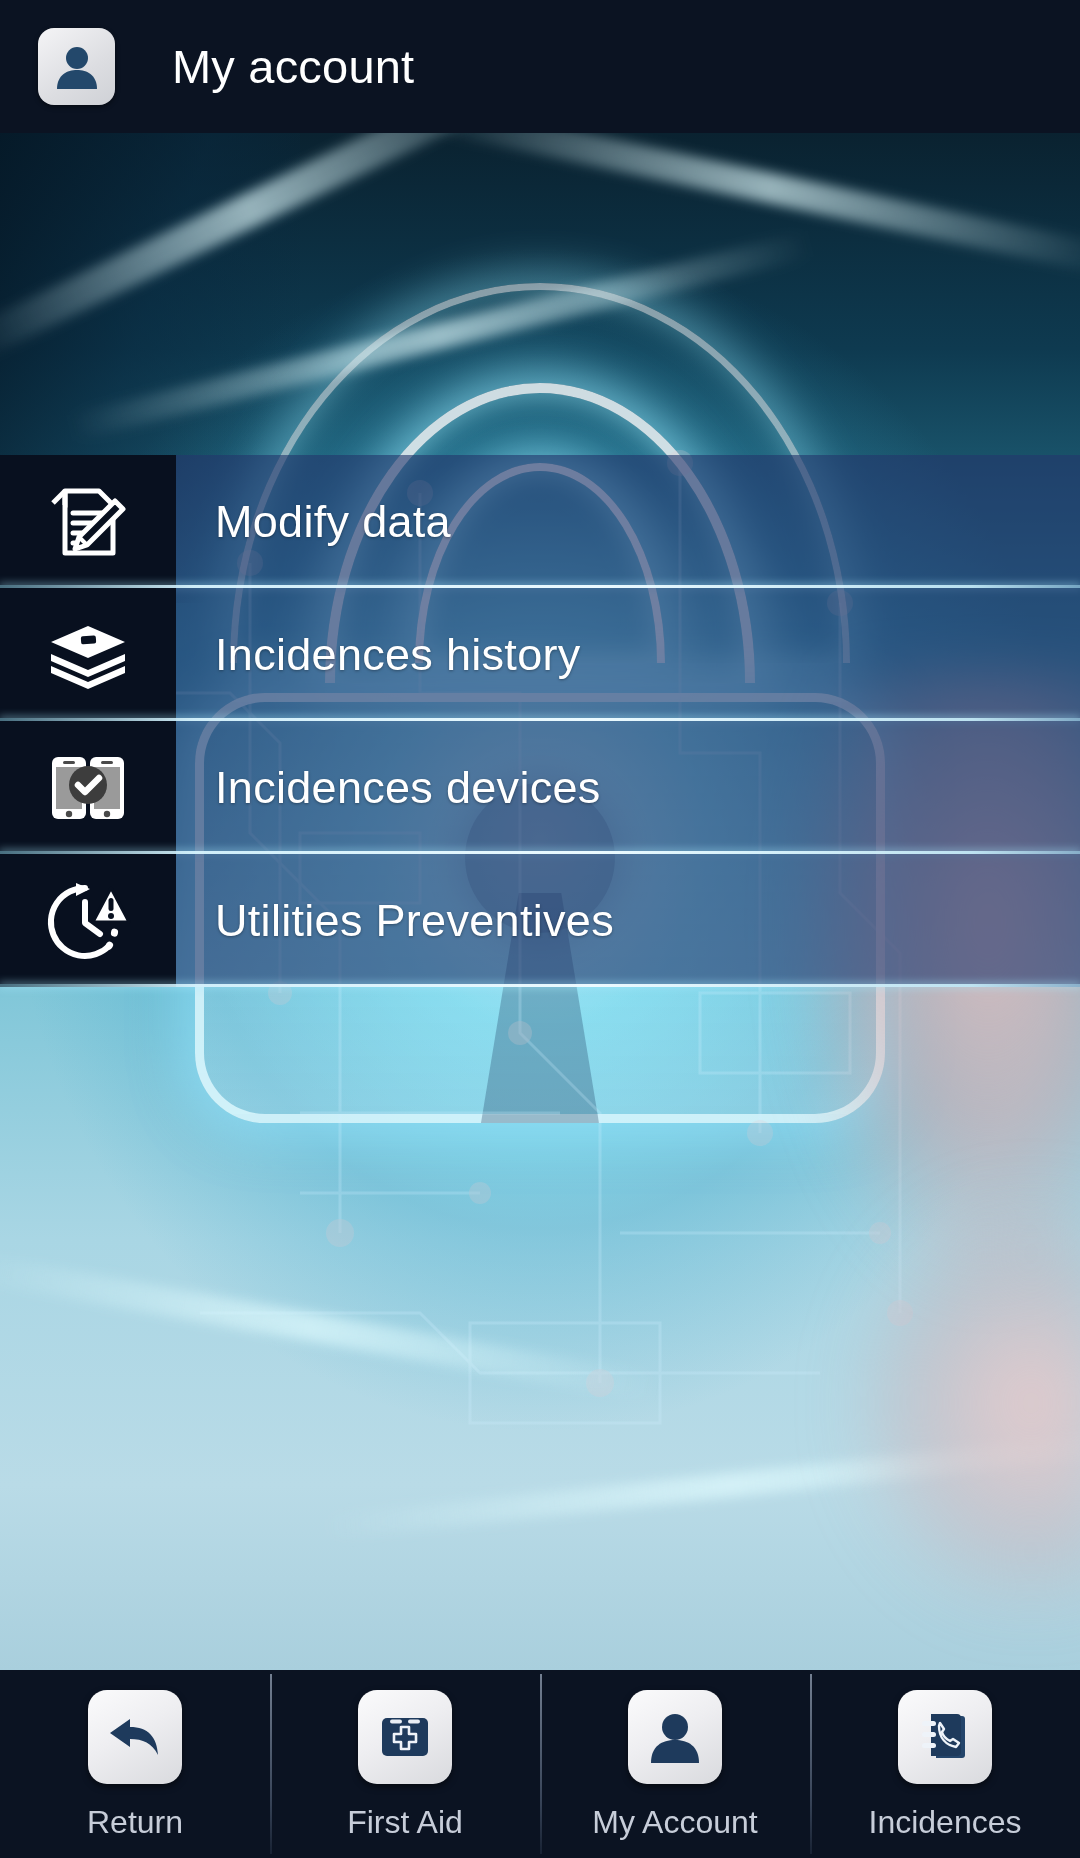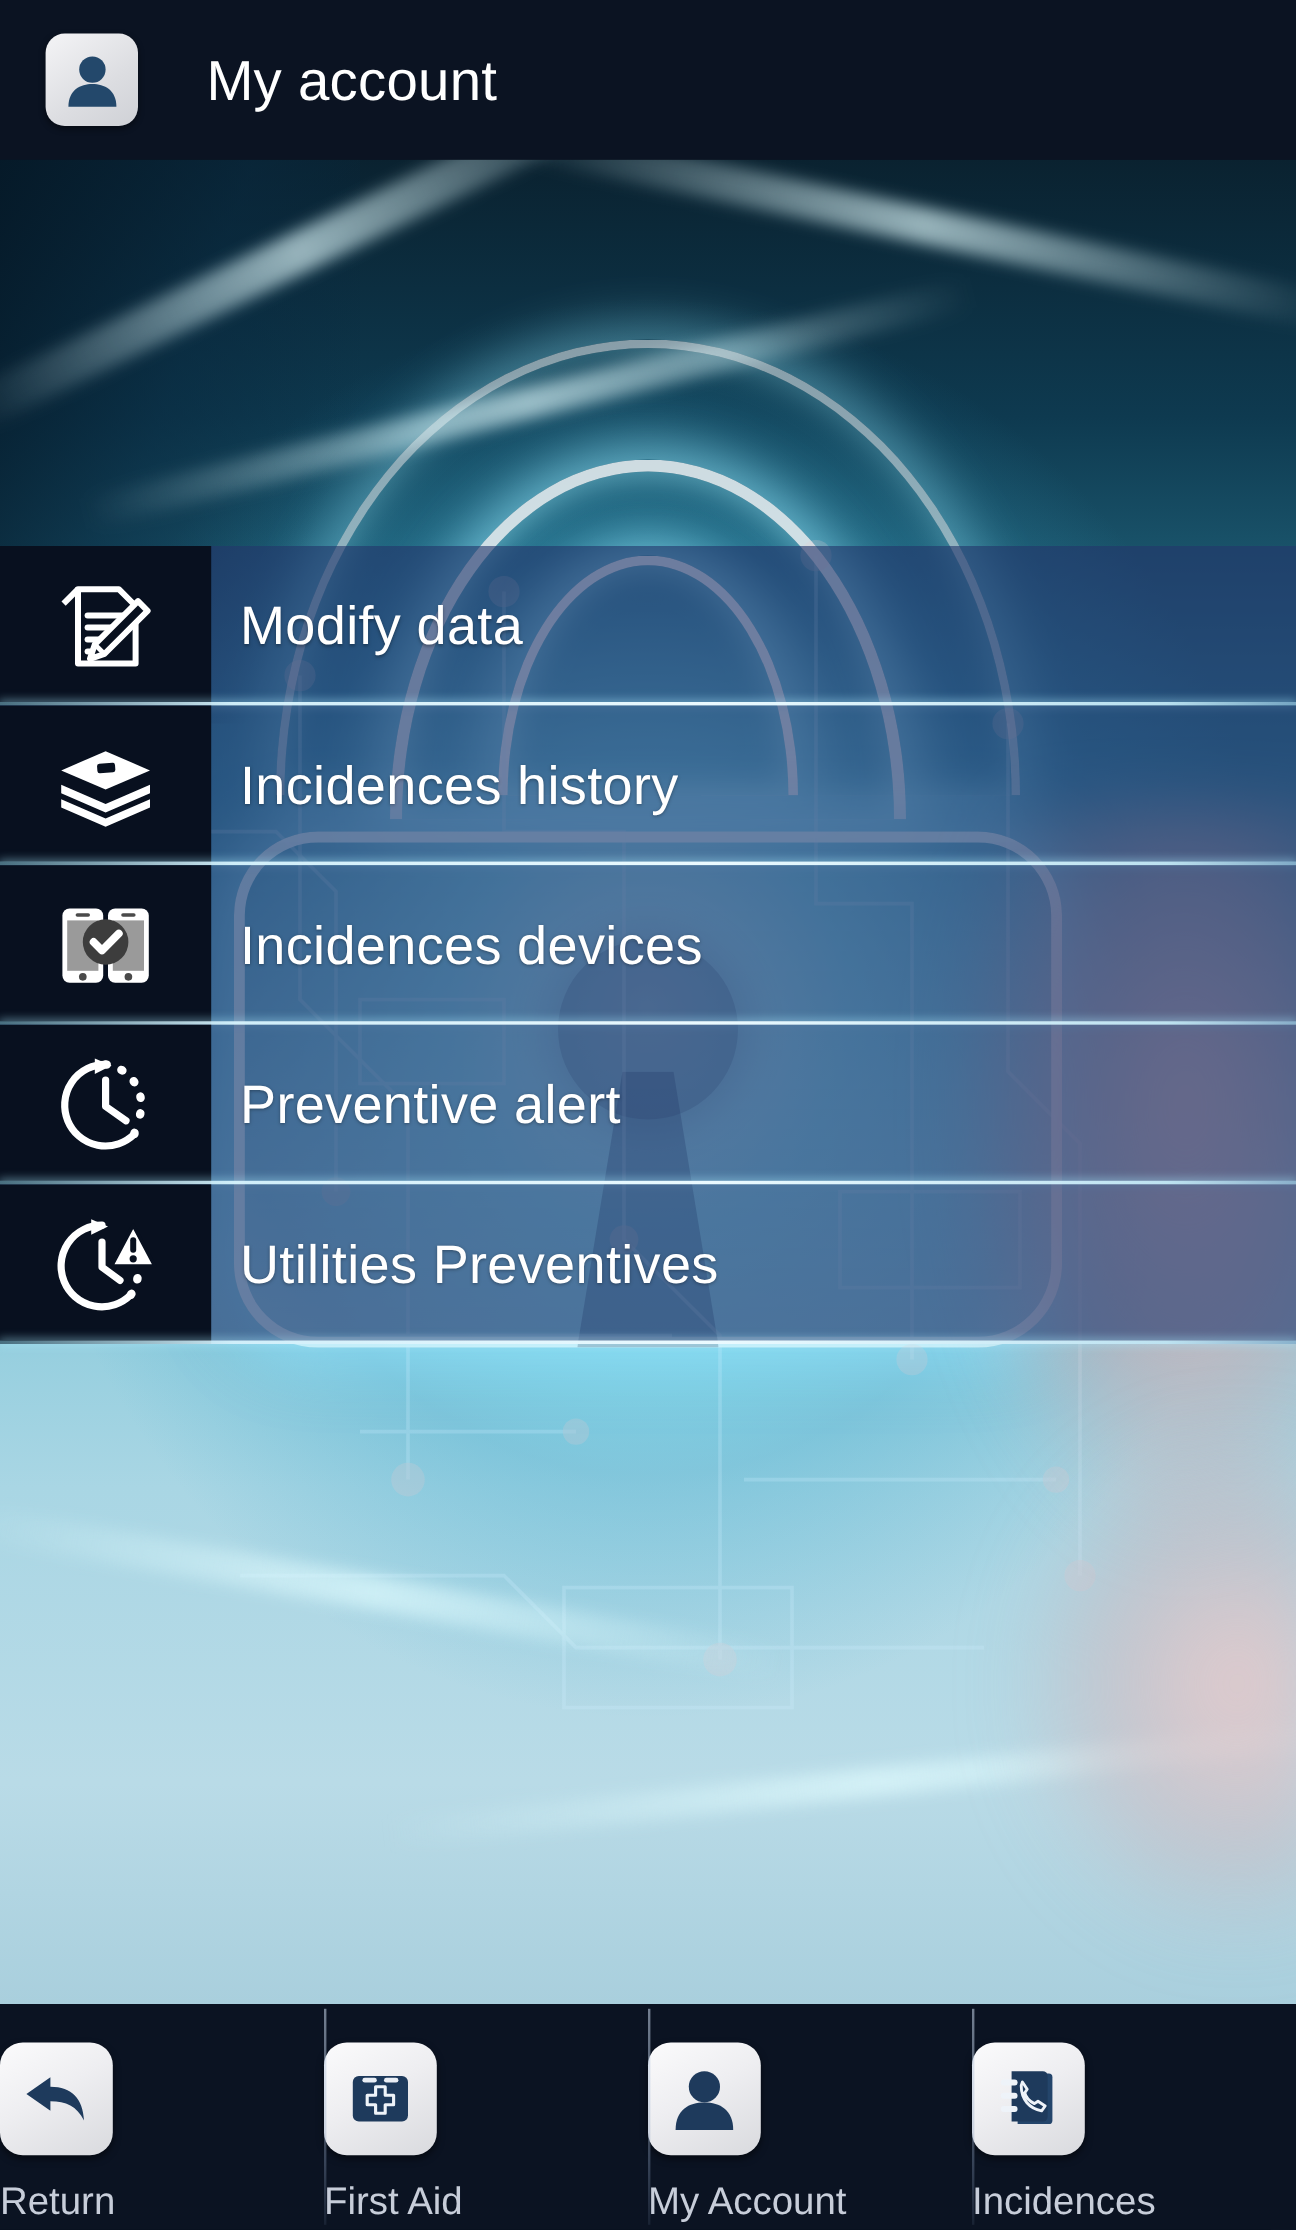--- a/index.html
+++ b/index.html
@@ -92,20 +92,21 @@
     margin-left:57px; color:#ffffff; font-size:47px; font-weight:400; letter-spacing:.2px;
   }
 
   
   #menu {
     position:absolute; left:0; top:455px; width:1080px;
   }
   .menu-row {
     position:relative; display:flex; align-items:stretch; height:133px;
     background:rgba(36,55,108,.62);
+    gap:15px;
   }
   .menu-row .icon-cell {
     width:176px; min-width:176px;
     background:#08101f;
     display:flex; align-items:center; justify-content:center;
   }
   .menu-row .label-cell {
     flex:1; display:flex; align-items:center; padding-left:24px;
   }
   .menu-row .label-cell span {
@@ -119,22 +120,22 @@
   }
 
   
   #bottom-nav {
     position:absolute; left:0; bottom:0; width:1080px; height:188px;
     background:#0b1322;
     display:flex;
   }
   .nav-item {
     flex:1; position:relative;
-    display:flex; flex-direction:column; justify-content:flex-start;
-    padding-top:32px;
+    display:flex; flex-direction:column; align-items:center; justify-content:flex-start;
+    padding-top:20px;
   }
   .nav-item + .nav-item::before {
     content:""; position:absolute; left:0; top:4px; width:2px; height:180px;
     background:linear-gradient(180deg, rgba(200,215,235,.55), rgba(140,160,190,.35) 70%, rgba(100,120,150,.15));
   }
   .nav-tile {
     width:94px; height:94px; border-radius:19px;
     background:linear-gradient(150deg,#fbfbfc 0%, #eeeef1 45%, #d9dade 100%);
     box-shadow:0 3px 6px rgba(0,0,0,.5);
     display:flex; align-items:center; justify-content:center;
@@ -261,35 +262,20 @@
         <circle cx="43" cy="40" r="19" fill="#3d3d3d"></circle>
         <path d="M33 40 L40 47 L54 33" fill="none" stroke="#fff" stroke-width="6.5" stroke-linecap="round" stroke-linejoin="round"></path>
       </svg>
     </div>
     <div class="label-cell">
       <span>Incidences devices</span>
     </div>
     <div class="row-sep"></div>
   </div>
 
-  <div class="menu-row">
-    <div class="icon-cell">
-      <svg width="86" height="86" viewBox="0 0 86 86" aria-hidden="true">
-        <path d="M43 9 A34 34 0 1 0 67 67" fill="none" stroke="#fff" stroke-width="6" stroke-linecap="round"></path>
-        <path d="M43 9 A34 34 0 0 1 70 56" fill="none" stroke="#fff" stroke-width="7" stroke-linecap="round" stroke-dasharray="1 13"></path>
-        <path d="M67 67 A34 34 0 0 1 70 56" fill="none" stroke="#fff" stroke-width="7" stroke-linecap="round" stroke-dasharray="1 13"></path>
-        <path d="M34 4 L48 10 L34 17 Z" fill="#fff"></path>
-        <path d="M43 22 L43 44 L60 56" fill="none" stroke="#fff" stroke-width="6" stroke-linecap="round" stroke-linejoin="round"></path>
-      </svg>
-    </div>
-    <div class="label-cell">
-      <span>Preventive alert</span>
-    </div>
-    <div class="row-sep"></div>
-  </div>
 
   <div class="menu-row">
     <div class="icon-cell">
       <svg width="86" height="86" viewBox="0 0 86 86" aria-hidden="true">
         <path d="M40 10 A34 34 0 1 0 64 68" fill="none" stroke="#fff" stroke-width="6" stroke-linecap="round"></path>
         <path d="M64 68 A34 34 0 0 0 70 50" fill="none" stroke="#fff" stroke-width="7" stroke-linecap="round" stroke-dasharray="1 13"></path>
         <path d="M31 5 L45 11 L31 18 Z" fill="#fff"></path>
         <path d="M40 24 L40 45 L55 56" fill="none" stroke="#fff" stroke-width="6" stroke-linecap="round" stroke-linejoin="round"></path>
         <path d="M66 10 L84 44 L48 44 Z" fill="#fff" stroke="#08101f" stroke-width="3" stroke-linejoin="round"></path>
         <rect x="63.5" y="20" width="5" height="13" rx="2.5" fill="#08101f"></rect>

